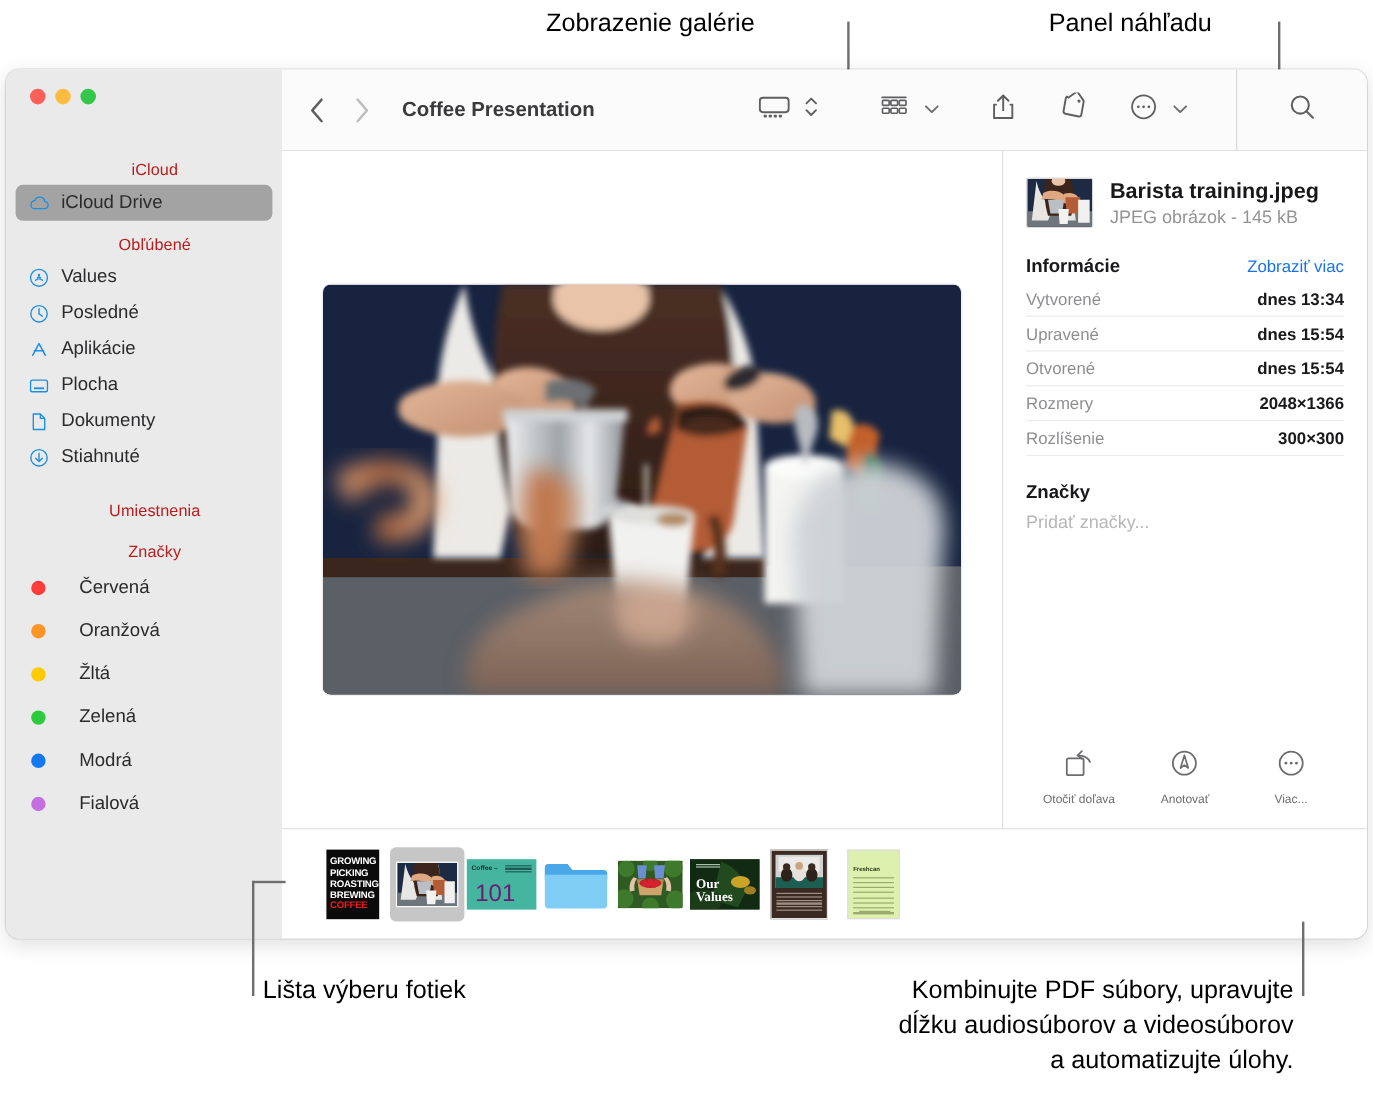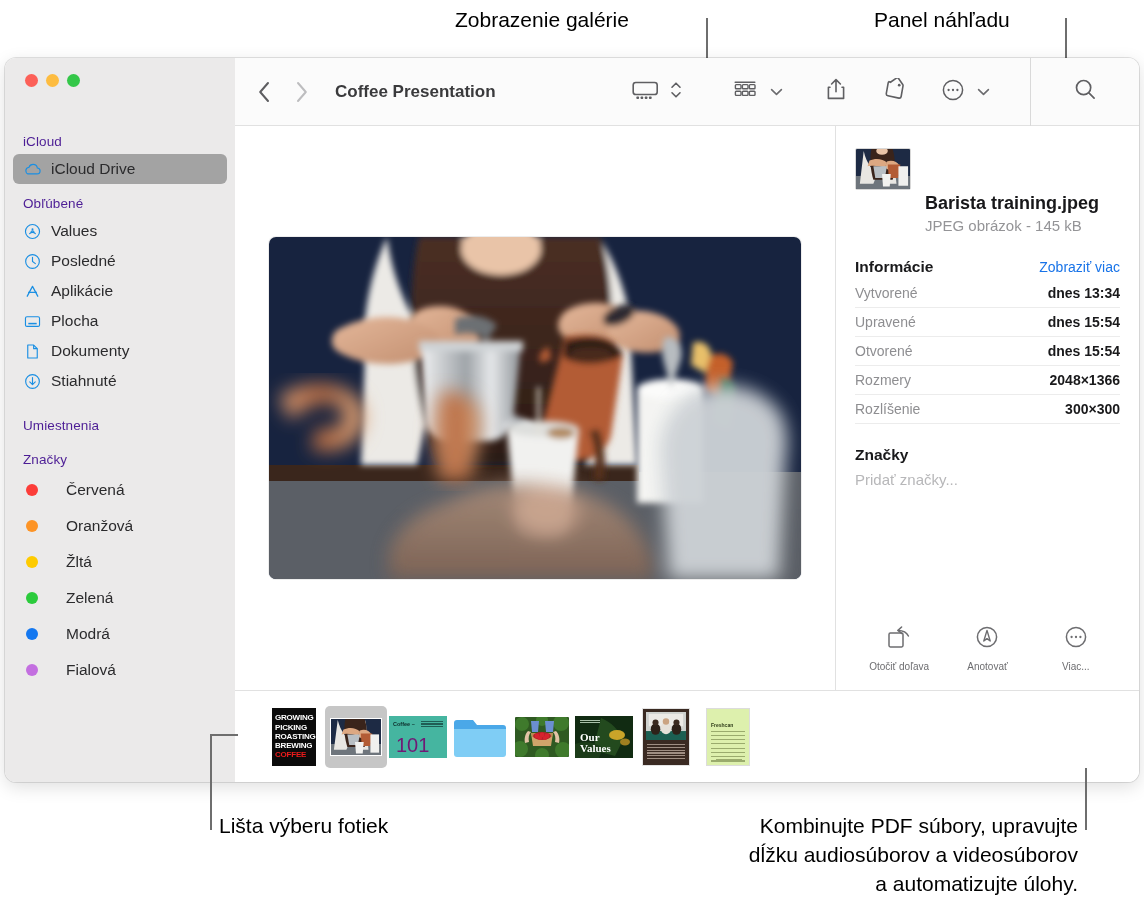--- a/index.html
+++ b/index.html
@@ -54,25 +54,26 @@
     display: flex; gap: 8px;
   }
   .tl { width: 13px; height: 13px; border-radius: 50%; }
   .tl.red { background: #fc6058; }
   .tl.yellow { background: #fdbc40; }
   .tl.green { background: #34c749; }
 
   .sb-scroll { padding-top: 46px; }
   .sb-section-title {
     font-size: 13.5px;
-    color: #4c1d95;
+    color: #b91c1c;
     padding: 0 0 5px 18px;
     margin-top: 12px;
     font-weight: 400;
     letter-spacing: 0.1px;
+    text-align: center;
   }
   .sb-item {
     display: flex; align-items: center;
     height: 30px;
     margin: 0 8px;
     padding-left: 10px;
     border-radius: 6px;
     gap: 9px;
     font-size: 15.5px;
     color: #2b2b2d;
@@ -172,21 +173,20 @@
     width: 56px; height: 42px;
     border: 1px solid #d8d8d8;
     border-radius: 2px;
     overflow: hidden;
     flex: 0 0 56px;
     position: relative;
   }
   .file-name {
     font-size: 18px; font-weight: bold; color: #18181a;
     line-height: 22px;
-    margin-top: 44px;
   }
   .file-sub { font-size: 15px; color: #949497; margin-top: 3px; }
 
   .section-head {
     display: flex; align-items: baseline; justify-content: space-between;
     margin-top: 24px; margin-bottom: 3px;
   }
   .section-title { font-size: 15.5px; font-weight: bold; color: #19191b; }
   .section-link { font-size: 14px; color: #1873e8; }
 

